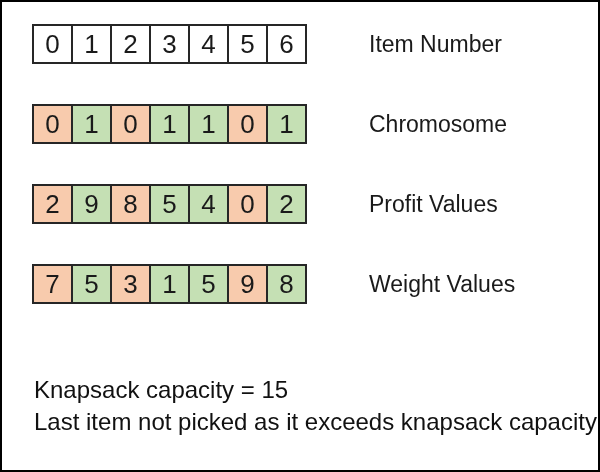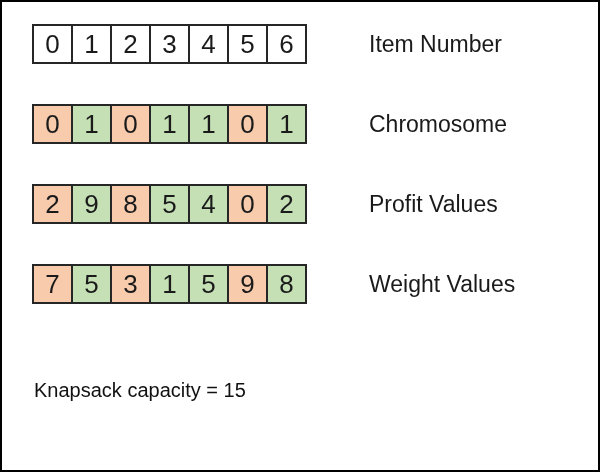--- a/index.html
+++ b/index.html
@@ -50,21 +50,21 @@
     line-height: 40px;
     padding-left: 30px;
     font-size: 23px;
     color: #1a1a1a;
     white-space: nowrap;
   }
   .notes {
     position: absolute;
     left: 32px;
     top: 372px;
-    font-size: 20px;
+    font-size: 24px;
     line-height: 32px;
     color: #111111;
     white-space: nowrap;
   }
 </style>
 </head>
 <body>
 
 <div class="row row-1">
   <div class="cells">
@@ -113,13 +113,14 @@
     <div class="cell" style="background-color: rgb(197, 224, 180);">1</div>
     <div class="cell" style="background-color: rgb(197, 224, 180);">5</div>
     <div class="cell" style="background-color: rgb(248, 203, 173);">9</div>
     <div class="cell" style="background-color: rgb(197, 224, 180);">8</div>
   </div>
   <div class="row-label">Weight Values</div>
 </div>
 
 <div class="notes">
   <div>Knapsack capacity = 15</div>
+  <div>Last item not picked as it exceeds knapsack capacity</div>
 </div>
 
 </body></html>

